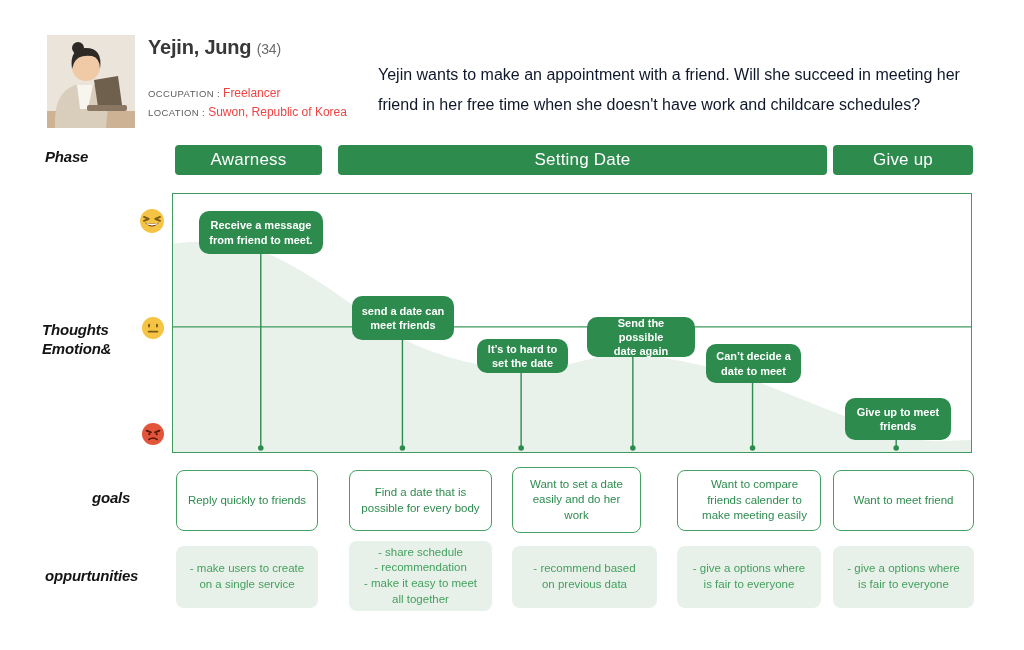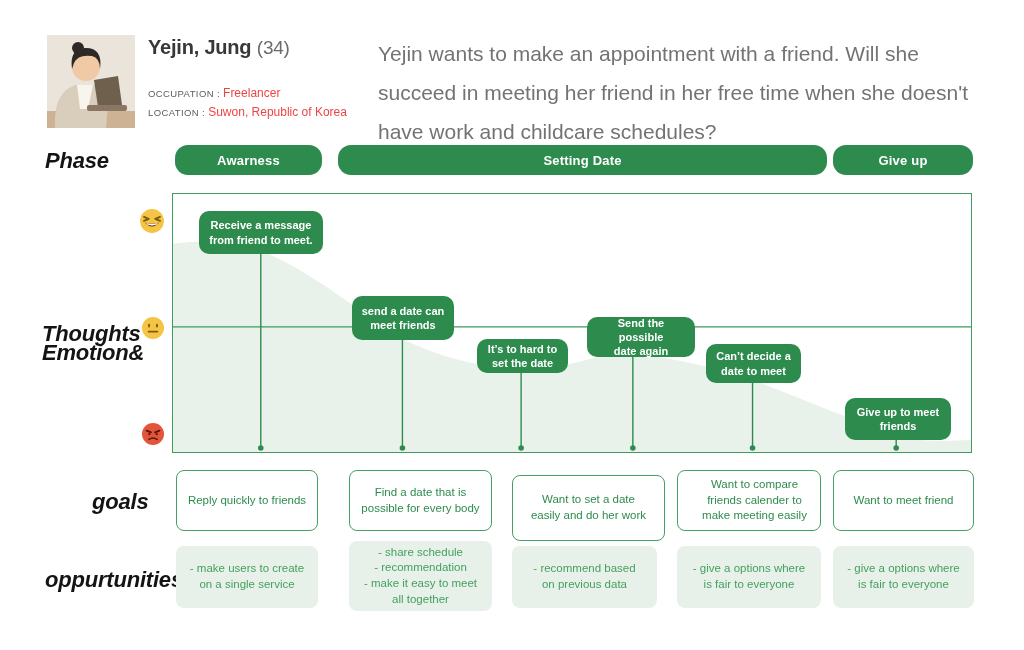--- a/index.html
+++ b/index.html
@@ -16,51 +16,51 @@
   
   .photo {
     position: absolute; left: 47px; top: 35px;
     width: 88px; height: 93px; overflow: hidden;
   }
   .persona-name {
     position: absolute; left: 148px; top: 36px;
     font-size: 20px; font-weight: bold; color: #383838;
     letter-spacing: -0.2px;
   }
-  .persona-age { font-weight: normal; color: #6b6b6b; font-size: 19px; }
+  .persona-age { font-weight: normal; color: #6b6b6b; font-size: 14px; }
   .meta-line { position: absolute; left: 148px; color: #1d1d1d; }
   .meta-line.occupation { top: 83px; }
   .meta-line.location { top: 102px; }
   .meta-label {
     font-size: 9.5px; color: #5c5c5c; letter-spacing: 0.4px;
   }
   .meta-value { font-size: 12px; color: #ef4444; }
   .scenario {
-    position: absolute; left: 378px; top: 35px; width: 616px;
-    font-size: 21px; line-height: 1.85; color: #737373;
+    position: absolute; left: 378px; top: 60px; width: 616px;
+    font-size: 16px; line-height: 1.85; color: #0f172a;
   }
 
   
   .row-label {
     position: absolute; left: 45px;
-    font-size: 22px; font-weight: bold; font-style: italic;
+    font-size: 15px; font-weight: bold; font-style: italic;
     color: #141414; letter-spacing: -0.2px;
   }
   .row-label.phase { top: 148px; }
   .row-label.emotion1 { left: 42px; top: 296px; margin-top: 44px; }
   .row-label.emotion2 { left: 42px; top: 321px; font-style: italic; }
   .row-label.goals { top: 489px; margin-left: 47px; }
   .row-label.opps { top: 567px; }
 
   
   .phase-pill {
     position: absolute; top: 145px; height: 30px;
-    background: #2e8b4e; border-radius: 13px;
-    display: flex; align-items: center; justify-content: center;
-    color: #ffffff; font-size: 13px; font-weight: bold;
+    background: #2e8b4e; border-radius: 4px;
+    display: flex; align-items: center; justify-content: center;
+    color: #ffffff; font-size: 17px; font-weight: normal;
     letter-spacing: 0.2px;
   }
   .phase-pill.p1 { left: 175px; width: 147px; }
   .phase-pill.p2 { left: 338px; width: 489px; }
   .phase-pill.p3 { left: 833px; width: 140px; }
 
   
   .chart {
     position: absolute; left: 172px; top: 193px;
     width: 800px; height: 260px;
@@ -94,21 +94,21 @@
   
   .goal-card {
     position: absolute; top: 470px; height: 61px;
     background: #ffffff; border: 1.3px solid #44a063; border-radius: 8px;
     color: #2e8b4e; font-size: 11.5px; line-height: 1.35;
     display: flex; align-items: center; justify-content: center;
     text-align: center; white-space: pre-line; padding: 4px 6px;
   }
   .goal-card.g1 { left: 176px; width: 142px; }
   .goal-card.g2 { left: 349px; width: 143px; }
-  .goal-card.g3 { left: 512px; width: 153px; top: 467px; height: 66px; border-width: 1.6px; margin-top: 8px; }
+  .goal-card.g3 { left: 512px; width: 129px; top: 467px; height: 66px; border-width: 1.6px; }
   .goal-card.g4 { left: 677px; width: 144px; padding-left: 17px; }
   .goal-card.g5 { left: 833px; width: 141px; }
 
   
   .opp-card {
     position: absolute; top: 546px; height: 62px;
     background: #e8f1e9; border-radius: 8px;
     color: #44a05f; font-size: 11.5px; line-height: 1.35;
     display: flex; align-items: center; justify-content: center;
     text-align: center; white-space: pre-line; padding: 4px 12px;

